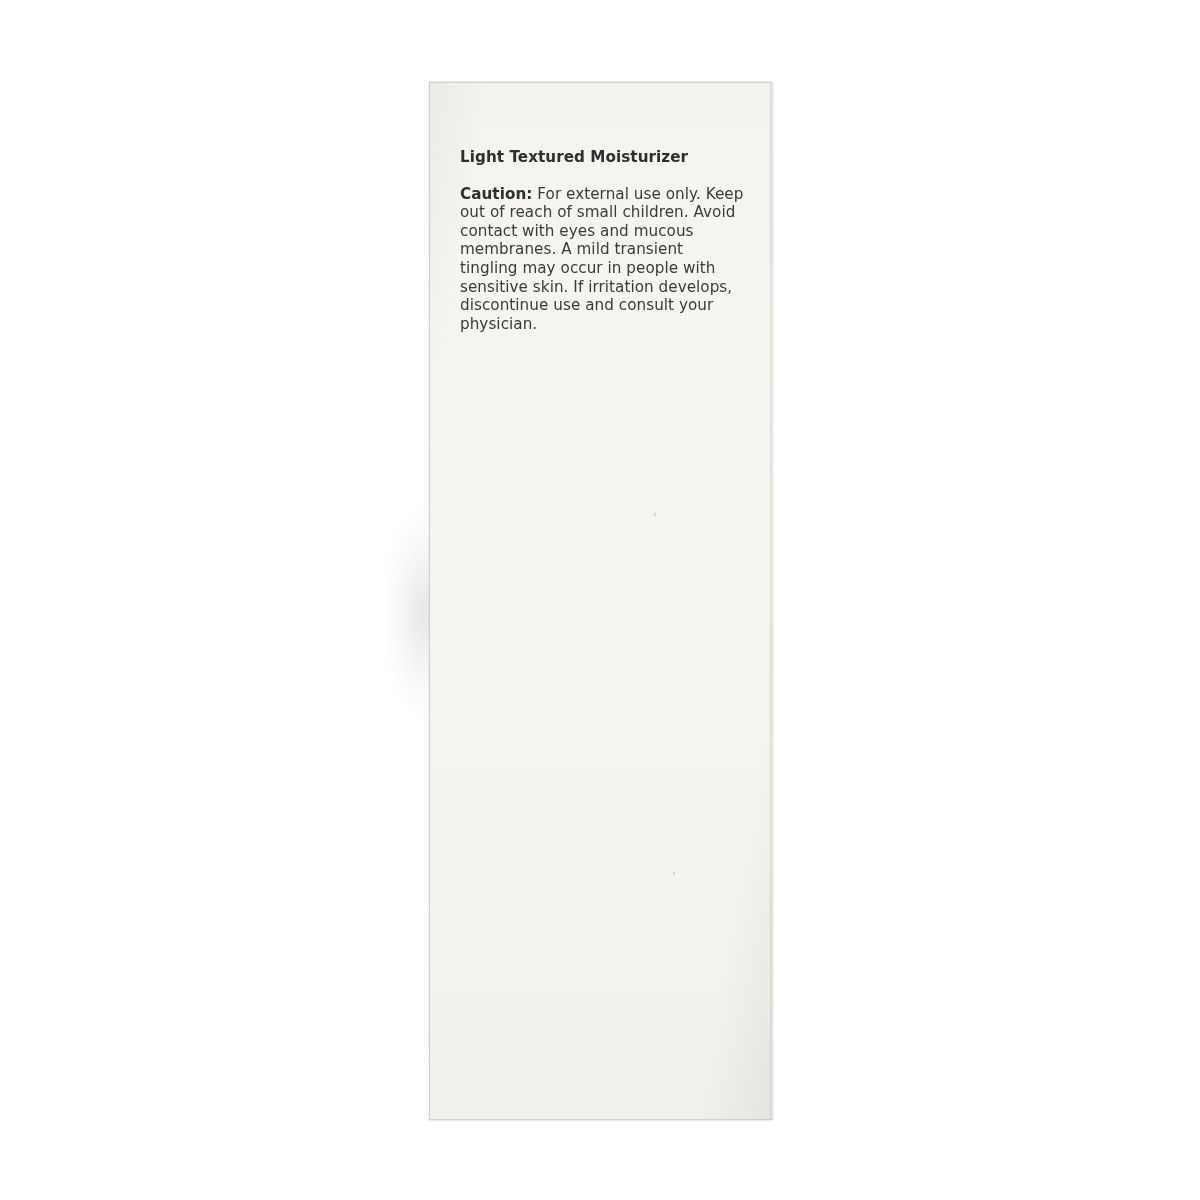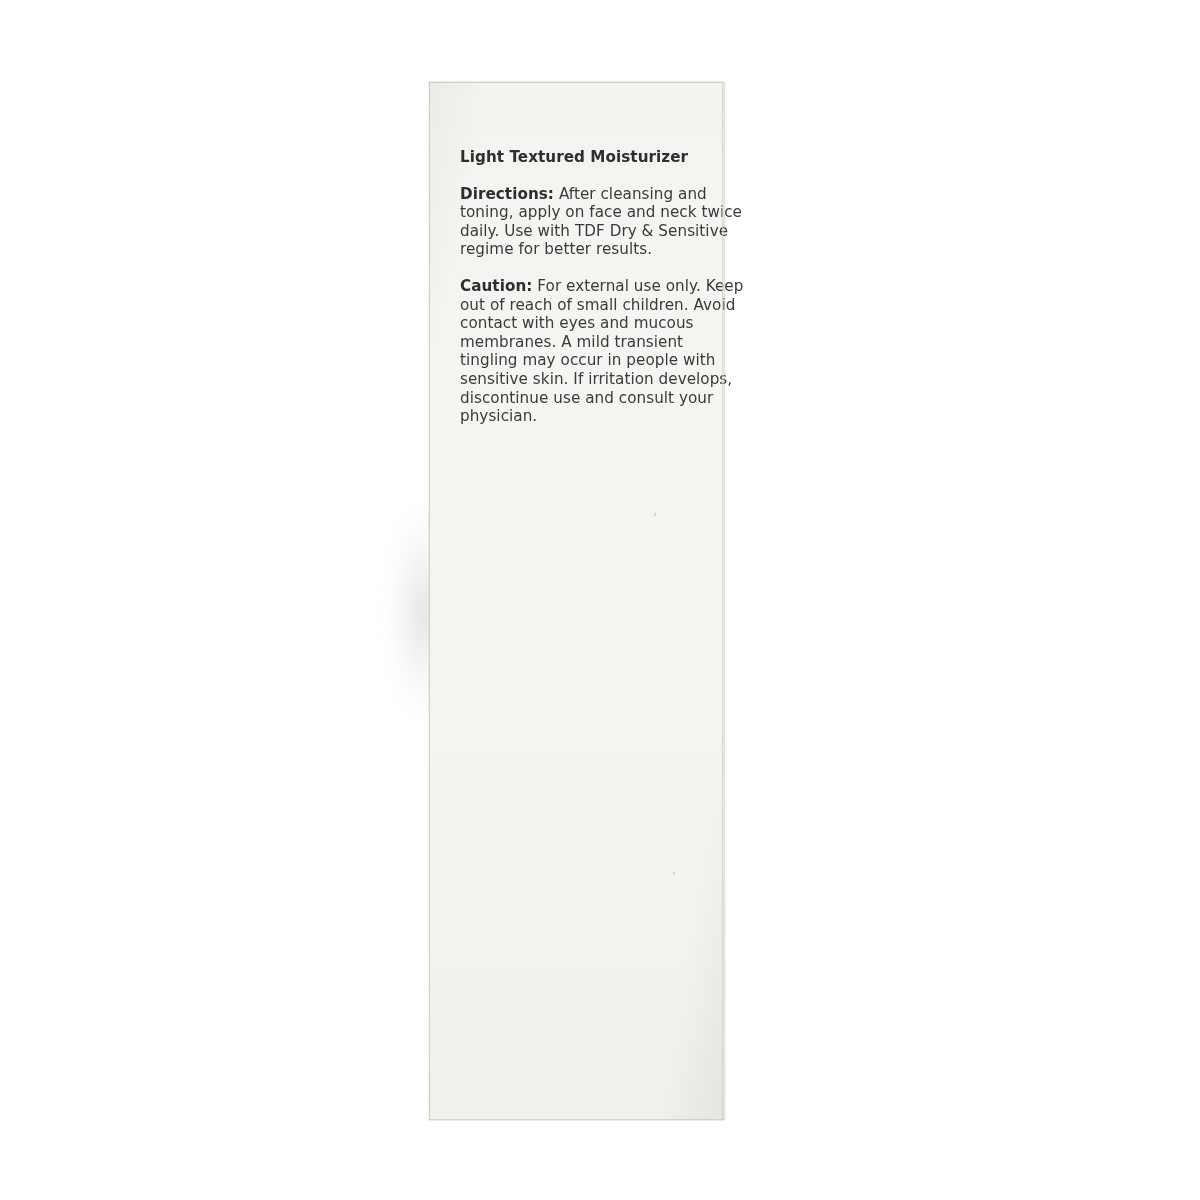--- a/index.html
+++ b/index.html
@@ -28,21 +28,21 @@
     height: 215px;
     background: radial-gradient(ellipse at 70% 50%, rgba(170,170,170,0.30) 0%, rgba(200,200,200,0.12) 45%, rgba(255,255,255,0) 75%);
     filter: blur(6px);
     pointer-events: none;
   }
 
   .box {
     position: absolute;
     left: 429px;
     top: 82px;
-    width: 295px;
+    width: 343px;
     height: 1038px;
     background:
       linear-gradient(100deg, rgba(0,0,0,0.035) 0%, rgba(0,0,0,0.0) 12%, rgba(0,0,0,0.0) 86%, rgba(0,0,0,0.05) 100%),
       linear-gradient(180deg, #f4f3ef 0%, #f6f5f1 35%, #f4f3ee 70%, #f1f0ec 100%);
     box-shadow: 0 0 1px rgba(120,120,115,0.45), 1px 0 2px rgba(140,140,135,0.25);
   }
 
   
   .box::before {
     content: "";
@@ -118,24 +118,20 @@
   <div class="box">
     <div class="box-top-edge"></div>
     <div class="box-bottom-edge"></div>
 
     <div class="label-text">
 
       <p class="para">
         <span class="product-name">Light Textured Moisturizer</span>
       </p>
 
-      <p class="para">
-        <span class="strong">Directions:</span>
-        <span>After cleansing and toning, apply on face and neck twice daily. Use with TDF Dry &amp; Sensitive regime for better results.</span>
-      </p>
 
       <p class="para">
         <span class="strong">Caution:</span>
         <span>For external use only. Keep out of reach of small children. Avoid contact with eyes and mucous membranes. A mild transient tingling may occur in people with sensitive skin. If irritation develops, discontinue use and consult your physician.</span>
       </p>
 
     </div>
 
     <div class="speck" style="left:225px; top:430px; width:2px; height:5px; transform:rotate(25deg);"></div>
     <div class="speck" style="left:244px; top:790px; width:2px; height:3px;"></div>

